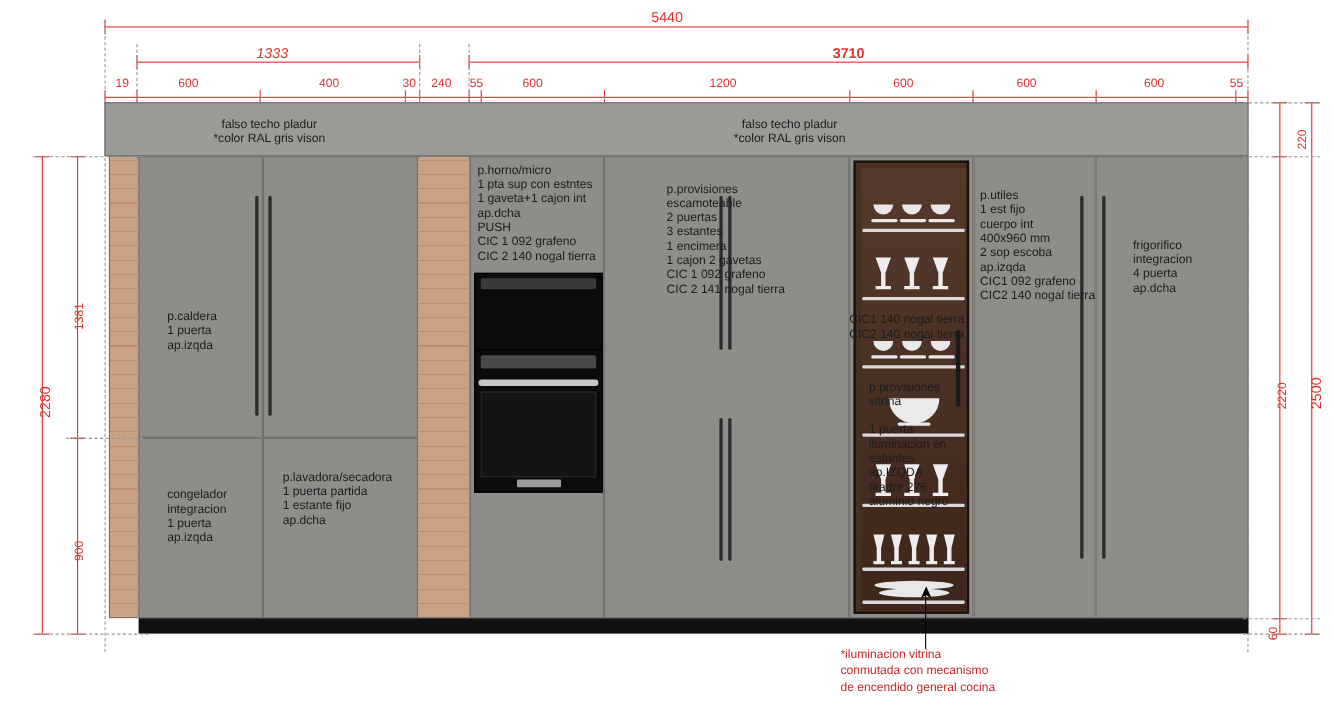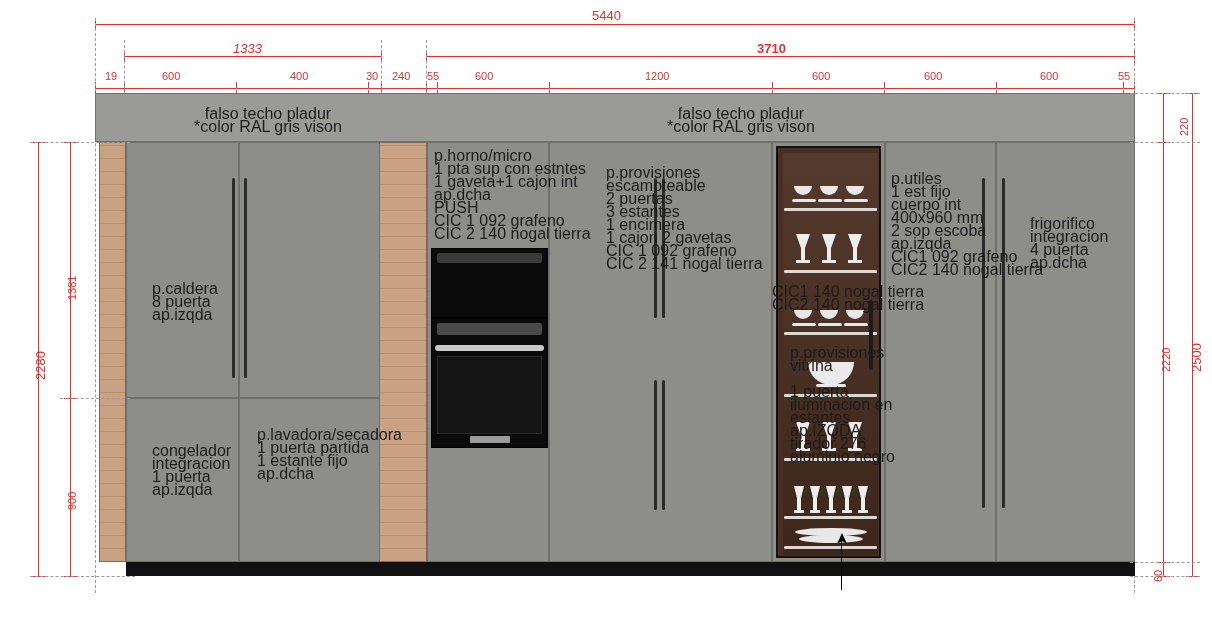--- a/index.html
+++ b/index.html
@@ -5,21 +5,21 @@
   html,body{margin:0;padding:0;background:#ffffff;}
   body{width:1212px;height:643px;font-family:"Liberation Sans",sans-serif;overflow:hidden;position:relative;}
   #stage{position:absolute;left:0;top:0;width:1212px;height:643px;}
   .abs{position:absolute;}
   .dimline{position:absolute;background:#e03030;}
   .dimlabel{position:absolute;color:#e03030;font-size:11px;white-space:nowrap;}
   .dimlabel.big{font-size:13px;}
   .dimlabel.vert{transform:rotate(-90deg);transform-origin:left top;}
   .ext{position:absolute;border-left:1px dashed #9a9a9a;}
   .exth{position:absolute;border-top:1px dashed #9a9a9a;}
-  .txt{position:absolute;color:#1c1c1c;font-size:16px;line-height:13px;white-space:pre;}
+  .txt{position:absolute;color:#1c1c1c;font-size:11px;line-height:13px;white-space:pre;}
   .txt.red{color:#c62828;}
   .cab{position:absolute;background:#8d8d8a;border:1px solid #6f6f6c;box-sizing:border-box;}
   .handle{position:absolute;background:#2b2b2b;border-radius:2px;}
   .brick{position:absolute;box-sizing:border-box;border:1px solid #7d6a5c;}
   .soffit{position:absolute;background:#9a9a97;border:1px solid #6f6f6c;box-sizing:border-box;}
   .floor{position:absolute;background:#111111;}
   .vitrina{position:absolute;background:#4a2e20;border:2px solid #17110d;box-sizing:border-box;}
   .shelf{position:absolute;background:#d9d9d9;height:3px;border-radius:1px;}
   .oven{position:absolute;background:#0b0b0b;border:1px solid #000;box-sizing:border-box;}
   .arrowline{position:absolute;background:#000;}
@@ -189,21 +189,21 @@
         <ellipse cx="39" cy="6" rx="36" ry="4"></ellipse>
           <ellipse cx="39" cy="13" rx="32" ry="4"></ellipse>
       </g>
     </svg>
   </div>
   <div class="handle" style="left:869px;top:300px;width:4px;height:70px;background:#1a1a1a;"></div>
 
   <div class="floor" style="left:126px;top:562px;width:1009px;height:14px;"></div>
 
   <div class="txt" style="left:152px;top:282px;">p.caldera
-8 puerta
+1 puerta
 ap.izqda</div>
   <div class="txt" style="left:152px;top:444px;">congelador
 integracion
 1 puerta
 ap.izqda</div>
   <div class="txt" style="left:257px;top:428px;">p.lavadora/secadora
 1 puerta partida
 1 estante fijo
 ap.dcha</div>
   <div class="txt" style="left:434px;top:149px;">p.horno/micro
@@ -242,20 +242,23 @@
 CIC2 140 nogal tierra</div>
   <div class="txt" style="left:1030px;top:217px;">frigorifico
 integracion
 4 puerta
 ap.dcha</div>
 
   <div class="arrowline" style="left:841px;top:540px;width:1px;height:50px;"></div>
   <svg class="abs" style="left:836px;top:533px;" width="12" height="12" viewBox="0 0 12 12">
       <path d="M6 0 L11 11 L6 8 L1 11 Z" fill="#000"></path>
     </svg>
+  <div class="txt red" style="left:764px;top:588px;line-height:15px;">*iluminacion vitrina
+conmutada con mecanismo
+de encendido general cocina</div>
 
   <div class="dimline" style="left:38px;top:142px;width:1px;height:434px;"></div>
   <div class="dimline" style="left:32px;top:142px;width:13px;height:1px;"></div>
   <div class="dimline" style="left:32px;top:576px;width:13px;height:1px;"></div>
   <div class="dimlabel big vert" style="left:33px;top:380px;">2280</div>
 
   <div class="dimline" style="left:70px;top:142px;width:1px;height:256px;"></div>
   <div class="dimline" style="left:64px;top:142px;width:13px;height:1px;"></div>
   <div class="dimline" style="left:64px;top:398px;width:13px;height:1px;"></div>
   <div class="dimlabel vert" style="left:66px;top:300px;">1381</div>

